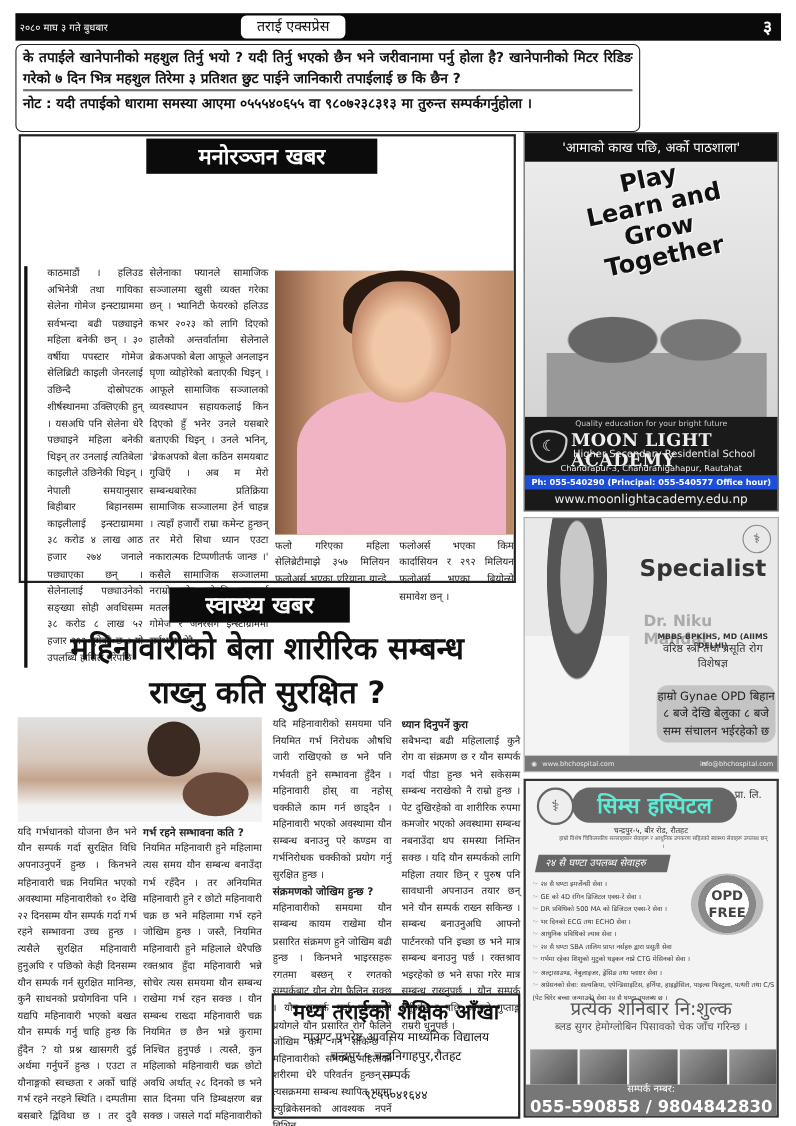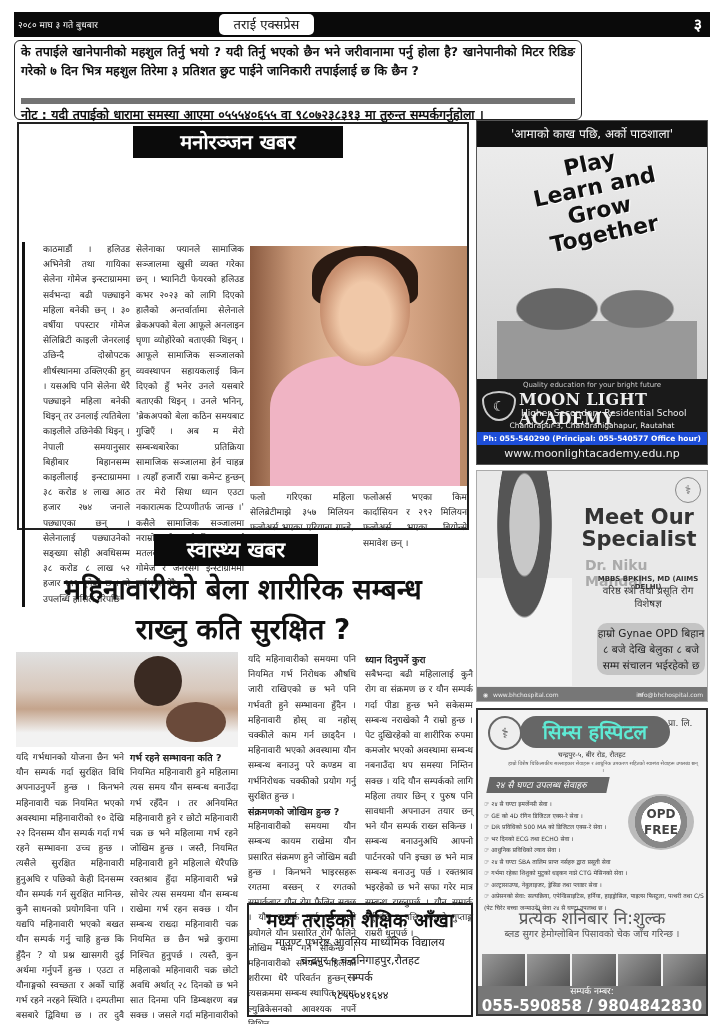--- a/index.html
+++ b/index.html
@@ -4,21 +4,21 @@
 <style>
 *{box-sizing:border-box;margin:0;padding:0}
 body{width:724px;height:1024px;background:#fff;font-family:"DejaVu Serif",serif;color:#111;position:relative;overflow:hidden}
 .abs{position:absolute}
 #masthead{left:14px;top:12px;width:696px;height:25px;background:#0a0a0a;color:#fff}
 #masthead .date{position:absolute;left:4px;top:6px;font-size:9px;font-family:"DejaVu Sans",sans-serif}
 #masthead .title{position:absolute;left:205px;top:2px;width:95px;height:21px;background:#fff;color:#111;border-radius:5px;text-align:center;font-size:13px;line-height:21px;font-family:"DejaVu Sans",sans-serif}
 #masthead .pg{position:absolute;right:8px;top:1px;font-size:16px;font-weight:bold}
 #notice{left:14px;top:40px;width:568px;height:80px;border:1.5px solid #222;border-radius:6px;padding:1px 6px}
 #notice p{font-size:12.5px;line-height:19px;font-weight:bold;font-family:"DejaVu Sans",sans-serif;text-align:justify}
-#notice .note{border-top:6px solid #737373;margin-top:18px;padding-top:1px}
+#notice .note{border-top:2px solid #737373;margin-top:1px;padding-top:1px}
 #ent{left:17px;top:122px;width:452px;height:408px;border:2px solid #222}
 .sechead{position:absolute;background:#0b0b0b;color:#fff;text-align:center;font-family:"DejaVu Sans",sans-serif;font-weight:bold}
 #ent .sechead{left:114px;top:2px;width:210px;height:32px;font-size:20px;line-height:32px}
 #ent h1{position:absolute;left:6px;top:38px;width:440px;font-size:24px;line-height:37px;font-family:"DejaVu Sans",sans-serif;font-weight:normal;text-align:center;letter-spacing:0.3px}
 .col{position:absolute;font-size:9px;line-height:15.2px;text-align:justify;color:#222}
 #ent .c1{left:3px;top:118px;width:108px;border-left:3px solid #111;padding-left:18px}
 #ent .c2{left:117px;top:118px;width:108px}
 .photo-sel{position:absolute;left:231px;top:122px;width:217px;height:240px;background:linear-gradient(90deg,#8a5a40 0%,#c89878 20%,#e8c0a0 45%,#d9a888 70%,#b88866 100%)}
 .photo-sel .face{position:absolute;left:70px;top:10px;width:90px;height:110px;border-radius:45% 45% 50% 50%;background:radial-gradient(ellipse at 50% 55%,#f0c8a8 40%,#c89070 70%);}
 .photo-sel .hair{position:absolute;left:62px;top:0;width:106px;height:60px;border-radius:50% 50% 20% 20%;background:#2a1a12}
@@ -126,21 +126,20 @@
     <div class="addr">Chandrapur-3, Chandranigahapur, Rautahat</div>
     <div class="ph">Ph: 055-540290 (Principal: 055-540577 Office hour)</div>
     <div class="web">www.moonlightacademy.edu.np</div>
   </div>
 </div>
 
 <div id="spec" class="abs">
   <div class="doc"></div>
   <div class="emblem">⚕</div>
   <div class="meet">
-    <div>Meet Our</div>
     <div>Specialist</div>
   </div>
   <div class="drname">Dr. Niku Mandal</div>
   <div class="deg">MBBS BPKIHS, MD (AIIMS DELHI)</div>
   <div class="deg2">वरिष्ठ स्त्री तथा प्रसूति रोग विशेषज्ञ</div>
   <div class="opd">हाम्रो Gynae OPD बिहान ८ बजे देखि बेलुका ८ बजे सम्म संचालन भईरहेको छ</div>
   <div class="sfoot">
     <span style="left:6px">◉</span>
     <span style="left:16px">www.bhchospital.com</span>
     <span style="right:64px">✉</span>

